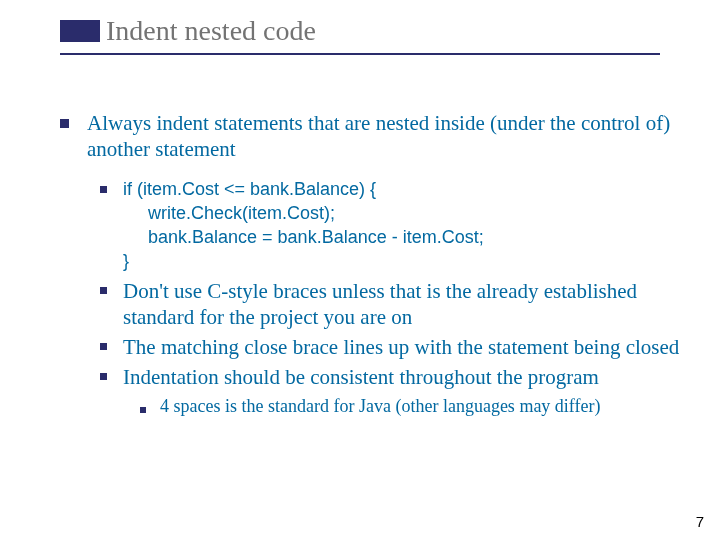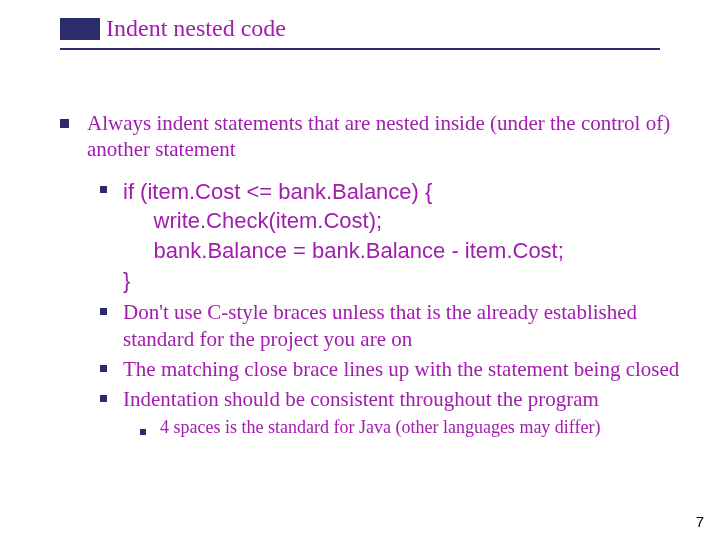--- a/index.html
+++ b/index.html
@@ -20,54 +20,54 @@
   .title-bar {
     display: inline-block;
     width: 40px;
     height: 22px;
     background: #2a2c6b;
     vertical-align: middle;
     margin-right: 2px;
   }
   .title {
     display: inline;
-    font-size: 24px;
-    color: #a21caf;
+    font-size: 28px;
+    color: #737373;
     vertical-align: middle;
   }
   .title-underline {
     height: 2px;
     background: #2a2c6b;
     margin-top: 6px;
     margin-left: 0;
     width: 600px;
   }
   .content {
     position: absolute;
     top: 110px;
     left: 60px;
     right: 40px;
     font-size: 21px;
-    color: #a21caf;
+    color: #0369a1;
     line-height: 1.25;
   }
   .b1 { display: flex; align-items: flex-start; margin-bottom: 14px; }
   .b1 .sq { width: 9px; height: 9px; background: #2a2c6b; flex: 0 0 auto; margin-top: 9px; margin-right: 18px; }
   .b1 .txt { flex: 1; }
   .b2-wrap { margin-left: 40px; }
   .b2 { display: flex; align-items: flex-start; margin-bottom: 4px; }
   .b2 .sq { width: 7px; height: 7px; background: #2a2c6b; flex: 0 0 auto; margin-top: 9px; margin-right: 16px; }
   .b2 .txt { flex: 1; }
   .b3-wrap { margin-left: 40px; }
   .b3 { display: flex; align-items: center; margin-bottom: 19px; }
   .b3 .sq { width: 6px; height: 6px; background: #2a2c6b; flex: 0 0 auto; margin-top: 8px; margin-right: 14px; }
   .b3 .txt { flex: 1; font-size: 18px; }
   .code {
     font-family: Arial, Helvetica, sans-serif;
-    font-size: 22px;
+    font-size: 18px;
     white-space: pre;
     line-height: 1.35;
   }
   .pagenum {
     position: absolute;
     bottom: 10px;
     right: 16px;
     font-size: 15px;
     font-family: Arial, sans-serif;
     color: #000;

